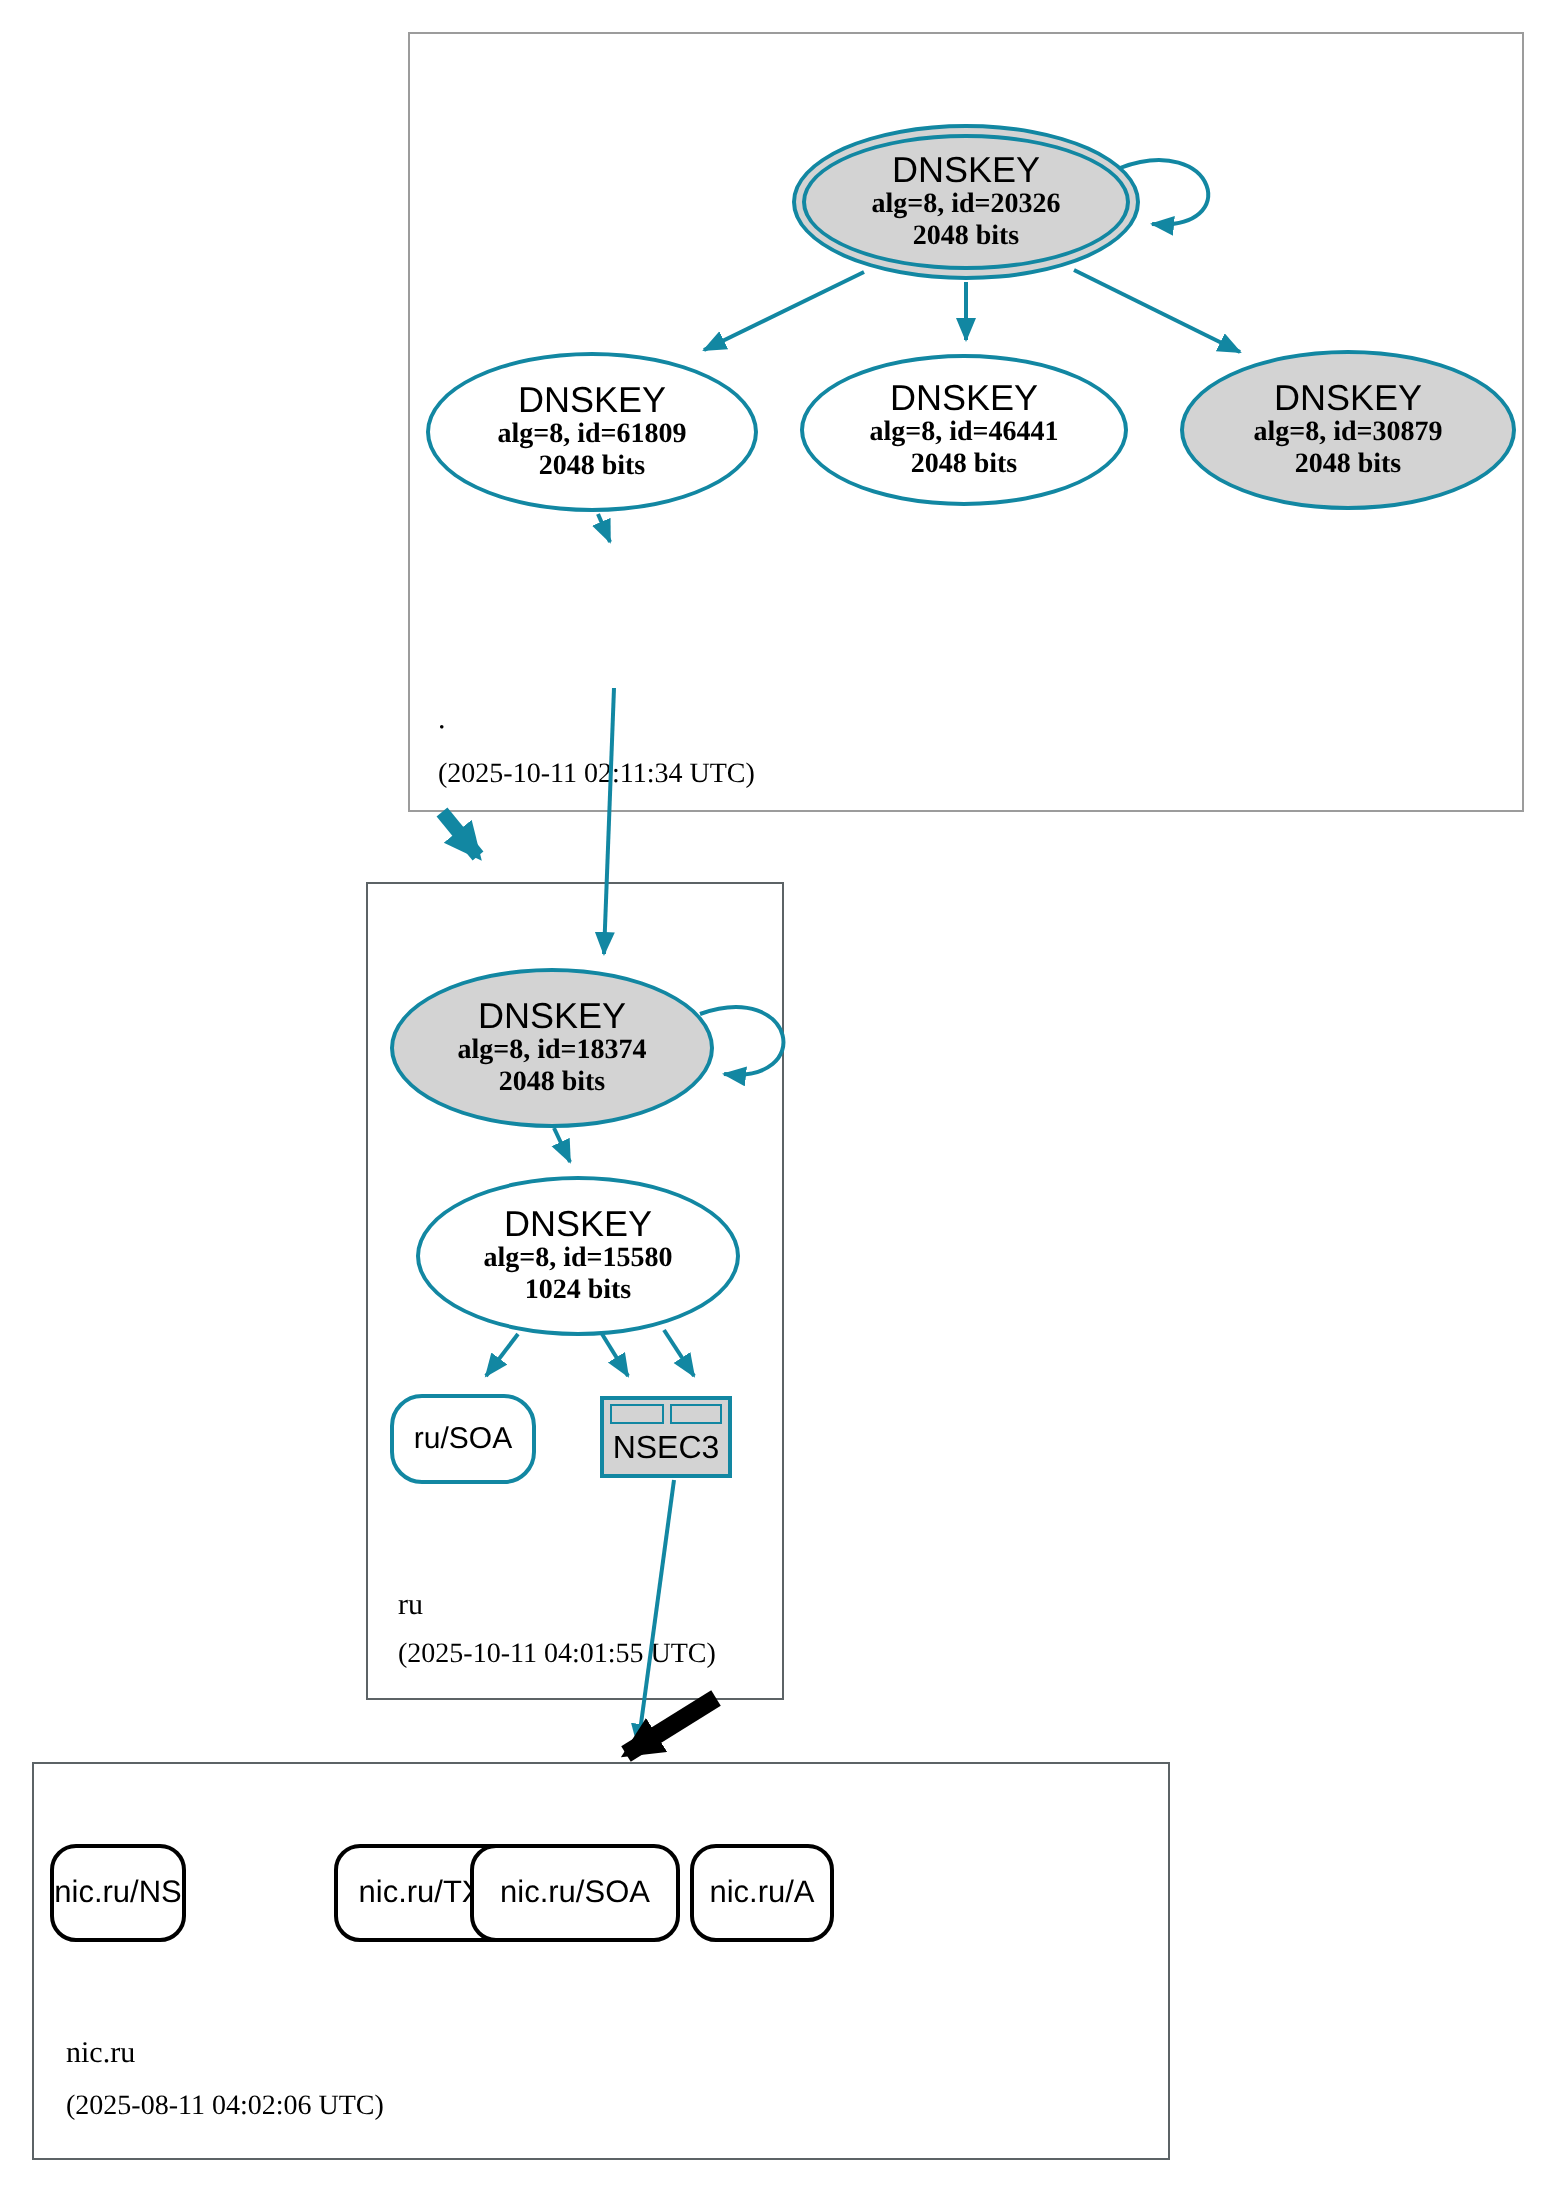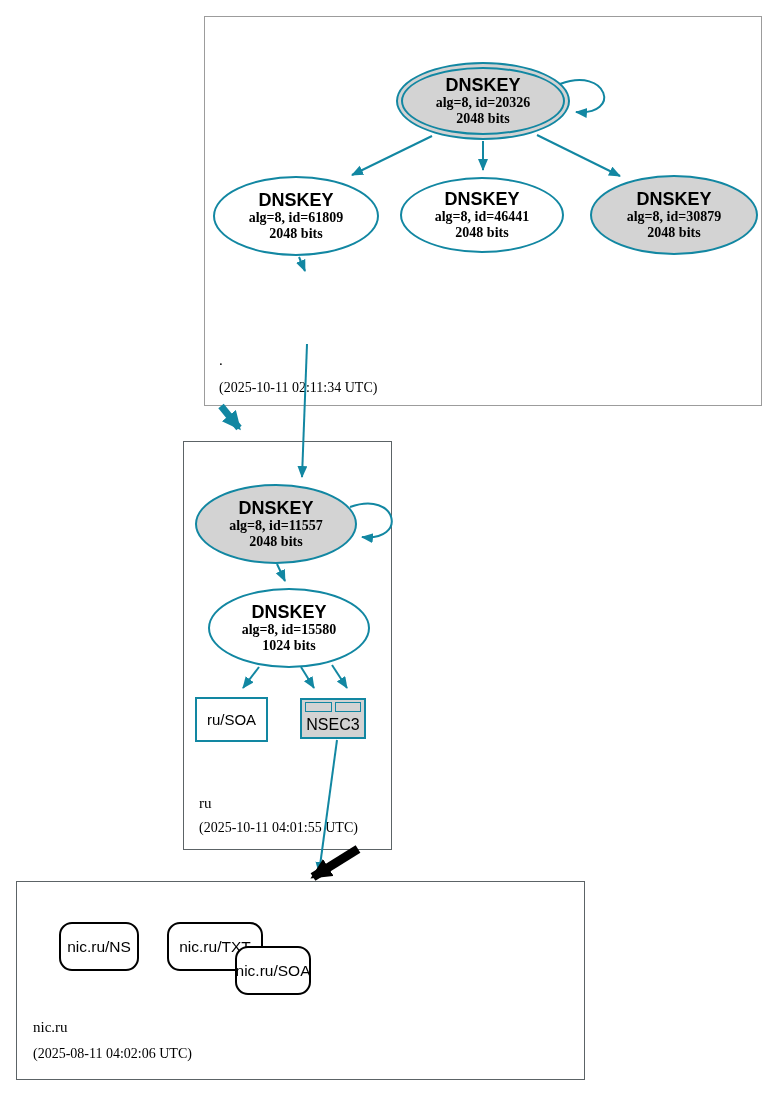--- a/index.html
+++ b/index.html
@@ -18,24 +18,24 @@
   .zone-box.dark{border-color:var(--box-border-dark);}
   .zone-name{position:absolute;font-size:15px;font-family:"Liberation Serif",serif;}
   .zone-ts{position:absolute;font-size:14px;font-family:"Liberation Serif",serif;white-space:nowrap;}
   .ellipse{
     position:absolute;border:2.2px solid var(--teal);border-radius:50%;
     display:flex;flex-direction:column;align-items:center;justify-content:center;
     text-align:center;background:#fff;box-sizing:border-box;
   }
   .ellipse.gray{background:var(--node-fill);}
   .ellipse .ring{position:absolute;inset:3px;border:2.2px solid var(--teal);border-radius:50%;pointer-events:none;}
-  .e-title{font-family:"Liberation Sans",sans-serif;font-size:18px;line-height:1.15;font-weight:bold;}
+  .e-title{font-family:"Liberation Sans",sans-serif;font-size:18px;line-height:1.15;}
   .e-detail{font-family:"Liberation Serif",serif;font-size:14px;line-height:1.15;font-weight:bold;}
   .rrset{
-    position:absolute;border:2.2px solid var(--teal);border-radius:0;background:#fff;
+    position:absolute;border:2.2px solid var(--teal);border-radius:16px;background:#fff;
     display:flex;align-items:center;justify-content:center;
     font-family:"Liberation Sans",sans-serif;font-size:15px;box-sizing:border-box;white-space:nowrap;
   }
   .rrset.plain{border:2px solid var(--ink);border-radius:13px;font-size:15.5px;}
   .nsec3{
     position:absolute;border:2.4px solid var(--teal);background:var(--node-fill);
     box-sizing:border-box;display:flex;flex-direction:column;
   }
   .nsec3-cells{display:flex;gap:3px;padding:2px 3px 0 3px;}
   .nsec3-cell{flex:1;height:8px;border:1.8px solid var(--teal);background:var(--node-fill);}
@@ -84,43 +84,44 @@
 
   <div class="ellipse gray" style="left:590px;top:175px;width:168px;height:80px;">
     <div class="e-title">DNSKEY</div>
     <div class="e-detail">alg=8, id=30879</div>
     <div class="e-detail">2048 bits</div>
   </div>
 
 
   <div class="ellipse gray" style="left:195px;top:484px;width:162px;height:80px;">
     <div class="e-title">DNSKEY</div>
-    <div class="e-detail">alg=8, id=11557</div>
+    <div class="e-detail">alg=8, id=18374</div>
     <div class="e-detail">2048 bits</div>
   </div>
 
   <div class="ellipse" style="left:208px;top:588px;width:162px;height:80px;">
     <div class="e-title">DNSKEY</div>
     <div class="e-detail">alg=8, id=15580</div>
     <div class="e-detail">1024 bits</div>
   </div>
 
   <div class="rrset" style="left:195px;top:697px;width:73px;height:45px;">ru/SOA</div>
 
   <div class="nsec3" style="left:300px;top:698px;width:66px;height:41px;">
     <div class="nsec3-cells">
       <div class="nsec3-cell"></div>
       <div class="nsec3-cell"></div>
     </div>
     <div class="nsec3-label">NSEC3</div>
   </div>
 
-  <div class="rrset plain" style="left:25px;top:922px;width:80px;height:49px;margin-left:34px;">nic.ru/NS</div>
+  <div class="rrset plain" style="left:25px;top:922px;width:68px;height:49px;">nic.ru/NS</div>
   <div class="rrset plain" style="left:127px;top:922px;width:96px;height:49px;margin-left:40px;">nic.ru/TXT</div>
-  <div class="rrset plain" style="left:235px;top:922px;width:76px;height:49px;margin-top:24px;">nic.ru/SOA</div>
+  <div class="rrset plain" style="left:235px;top:922px;width:105px;height:49px;">nic.ru/SOA</div>
+  <div class="rrset plain" style="left:345px;top:922px;width:72px;height:49px;">nic.ru/A</div>
 
   <svg class="edges" width="777" height="1094" viewBox="0 0 777 1094">
     <defs>
       <marker id="arrow-teal" markerUnits="userSpaceOnUse" markerWidth="14" markerHeight="12" refX="11" refY="5" orient="auto">
         <path d="M0,0 L12,5 L0,10 z" fill="#1287a2"></path>
       </marker>
       <marker id="arrow-teal-big" markerUnits="userSpaceOnUse" markerWidth="26" markerHeight="22" refX="16" refY="9" orient="auto">
         <path d="M0,0 L19,9 L0,18 z" fill="#1287a2"></path>
       </marker>
       <marker id="arrow-black-big" markerUnits="userSpaceOnUse" markerWidth="28" markerHeight="24" refX="18" refY="10" orient="auto">

